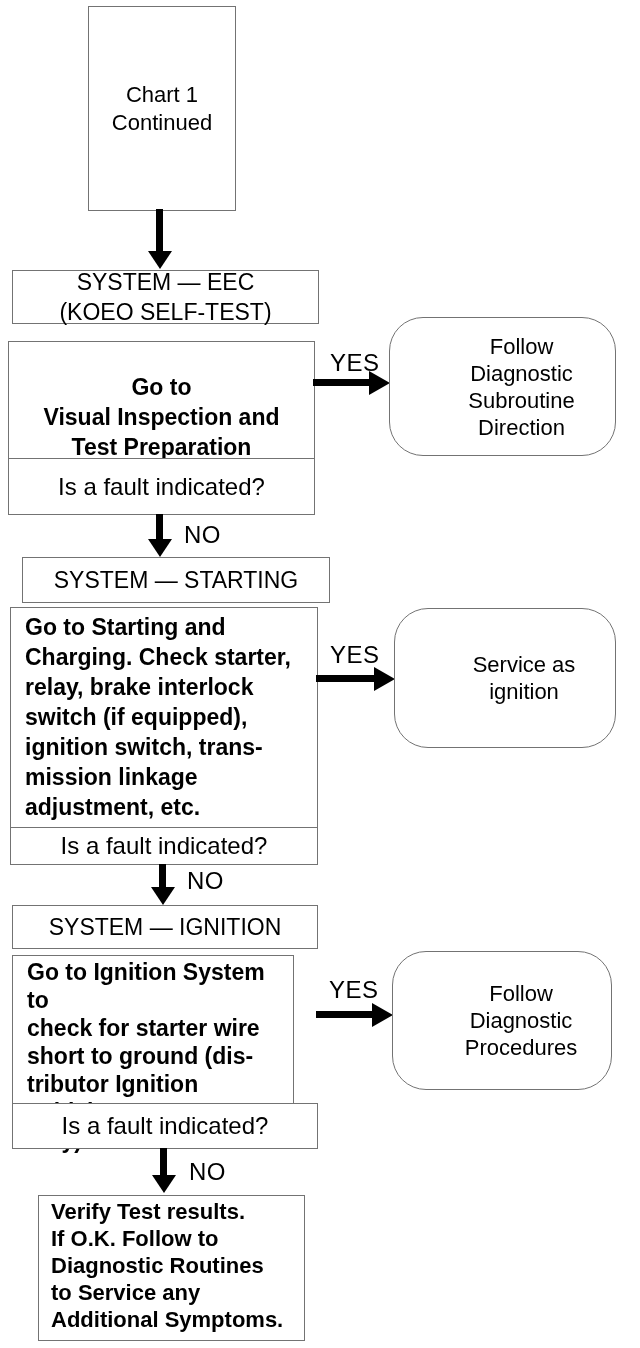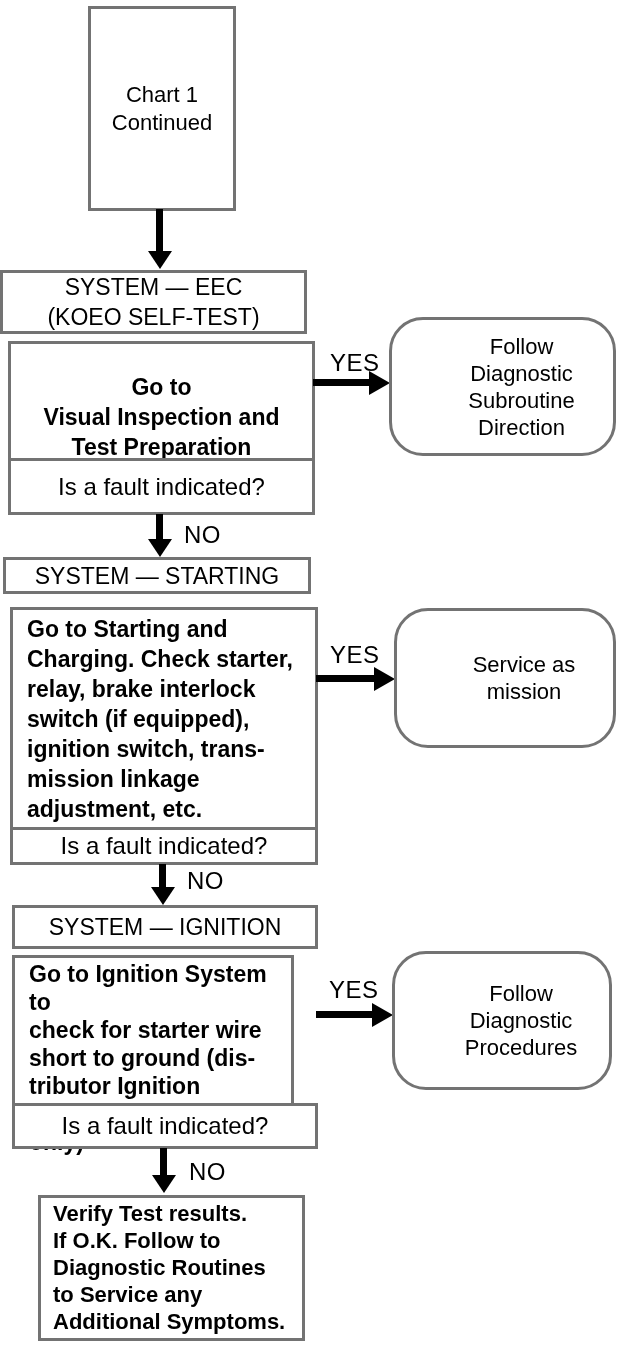--- a/index.html
+++ b/index.html
@@ -8,21 +8,21 @@
     width: 640px;
     height: 1348px;
     background: #ffffff;
     color: #000000;
     font-family: "Liberation Sans", sans-serif;
     overflow: hidden;
   }
   .box {
     position: absolute;
     box-sizing: border-box;
-    border: 3px solid #737373;
+    border: 1px solid #737373;
     background: #ffffff;
   }
   .center {
     display: flex;
     align-items: center;
     justify-content: center;
     text-align: center;
   }
   .pre { white-space: pre-line; }
   .hdr   { font-size: 23px; line-height: 30px; }
@@ -50,56 +50,56 @@
 <body>
 
 <div class="canvas">
 
   <div class="box center pre" style="left:88px; top:6px; width:148px; height:205px; font-size:22px; line-height:28px;">Chart 1
 Continued</div>
 
   <div class="shaft-v" style="left:156px; top:209px; height:44px;"></div>
   <div class="head-down" style="left:148px; top:251px;"></div>
 
-  <div class="box center pre hdr" style="left:0; top:270px; width:307px; height:64px;">SYSTEM — EEC
+  <div class="box center pre hdr" style="left:12px; top:270px; width:307px; height:54px;">SYSTEM — EEC
 (KOEO SELF-TEST)</div>
   <div class="box center pre bodyb" style="left:8px; top:341px; width:307px; height:151px; line-height:30px;">Go to
 Visual Inspection and
 Test Preparation</div>
   <div class="box center quest" style="left:8px; top:458px; width:307px; height:57px;">Is a fault indicated?</div>
 
   <div class="branch-lbl" style="left:330px; top:349px;">YES</div>
   <div class="shaft-h" style="left:313px; top:379px; width:58px;"></div>
   <div class="head-right" style="left:369px; top:371px;"></div>
 
   <div class="box center pre round" style="left:389px; top:317px; width:227px; height:139px;">Follow
 Diagnostic
 Subroutine
 Direction</div>
 
   <div class="branch-lbl" style="left:184px; top:521px;">NO</div>
   <div class="shaft-v" style="left:156px; top:514px; height:27px;"></div>
   <div class="head-down" style="left:148px; top:539px;"></div>
 
-  <div class="box center pre hdr" style="left:3px; top:557px; width:308px; height:37px;">SYSTEM — STARTING</div>
+  <div class="box center pre hdr" style="left:22px; top:557px; width:308px; height:46px;">SYSTEM — STARTING</div>
   <div class="box pre bodyb leftalign" style="left:10px; top:607px; width:308px; height:225px; line-height:30px; padding:4px 6px 4px 14px;">Go to Starting and
 Charging. Check starter,
 relay, brake interlock
 switch (if equipped),
 ignition switch, trans-
 mission linkage
 adjustment, etc.</div>
   <div class="box center quest" style="left:10px; top:827px; width:308px; height:38px;">Is a fault indicated?</div>
 
   <div class="branch-lbl" style="left:330px; top:641px;">YES</div>
   <div class="shaft-h" style="left:316px; top:675px; width:58px;"></div>
   <div class="head-right" style="left:374px; top:667px;"></div>
 
   <div class="box center pre round" style="left:394px; top:608px; width:222px; height:140px;">Service as
-mission</div>
+ignition</div>
 
   <div class="branch-lbl" style="left:187px; top:867px;">NO</div>
   <div class="shaft-v" style="left:159px; top:864px; height:26px;"></div>
   <div class="head-down" style="left:151px; top:887px;"></div>
 
   <div class="box center pre hdr" style="left:12px; top:905px; width:306px; height:44px;">SYSTEM — IGNITION</div>
   <div class="box pre bodyb leftalign" style="left:12px; top:955px; width:282px; height:153px; line-height:28px; padding:2px 4px 0 14px;">Go to Ignition System to
 check for starter wire
 short to ground (dis-
 tributor Ignition Vehicles

